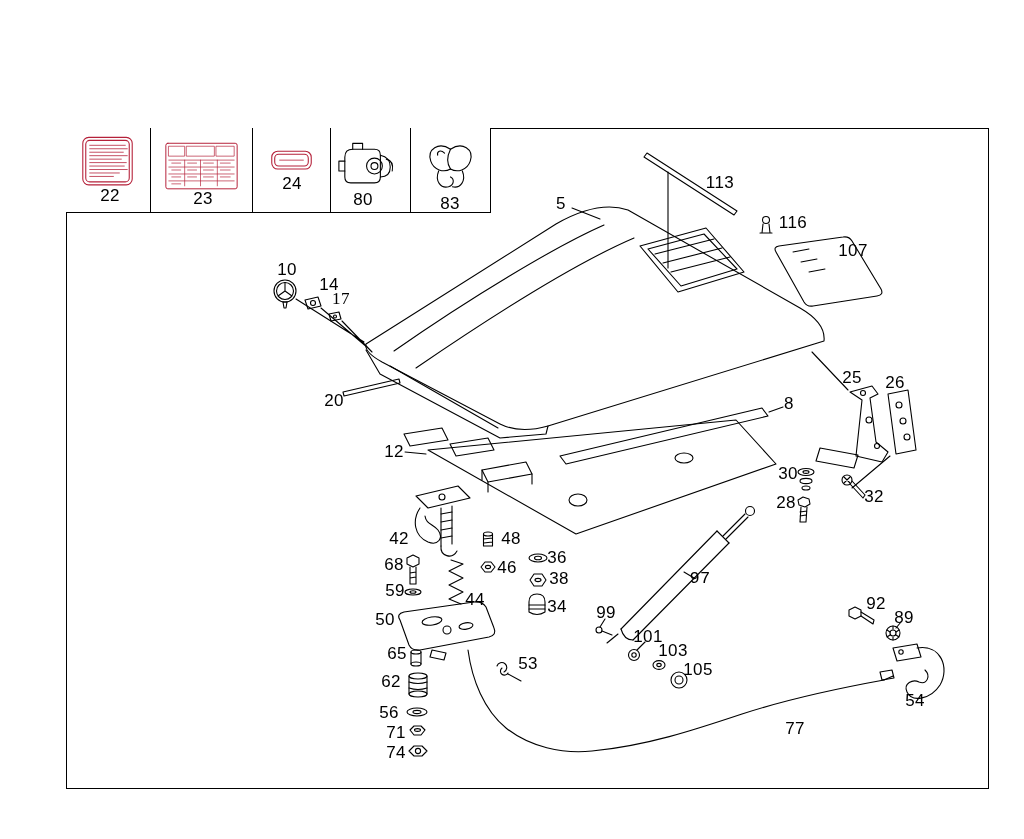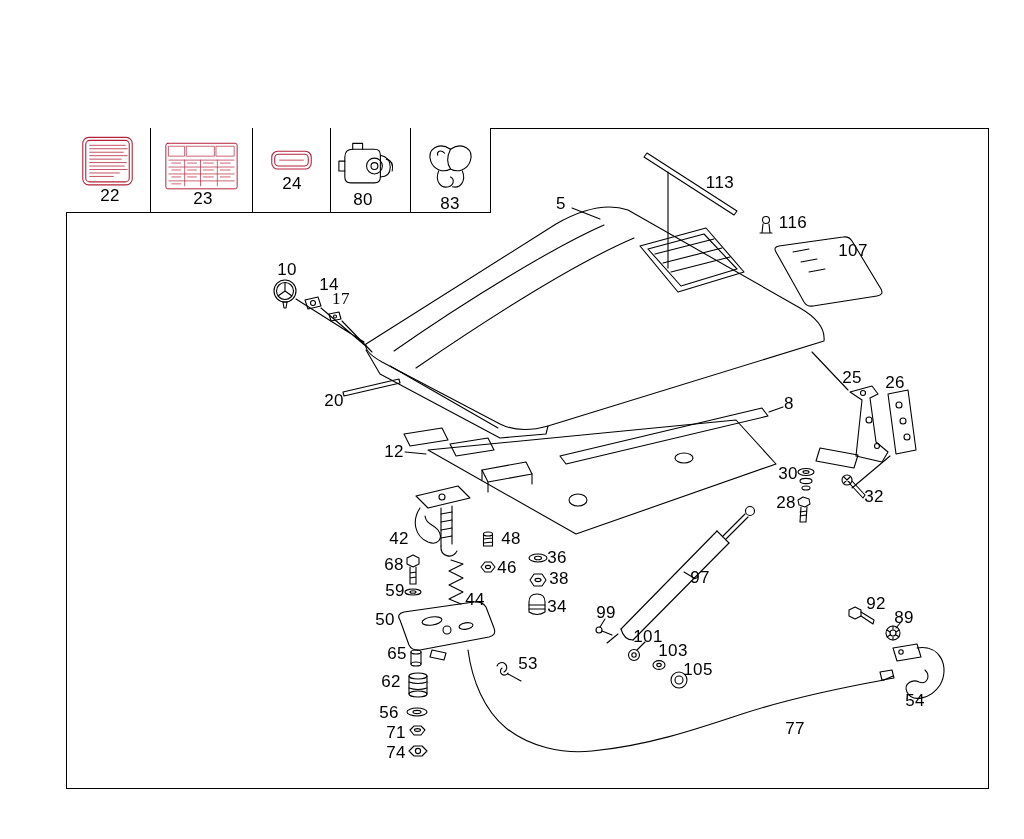--- a/index.html
+++ b/index.html
@@ -269,21 +269,21 @@
       <span class="callout" style="left: 874px; top: 497px;">32</span>
       <span class="callout" style="left: 399px; top: 510px; margin-top: 29px;">42</span>
       <span class="callout" style="left: 511px; top: 539px;">48</span>
       <span class="callout" style="left: 557px; top: 558px;">36</span>
       <span class="callout" style="left: 507px; top: 568px;">46</span>
       <span class="callout" style="left: 559px; top: 579px;">38</span>
       <span class="callout" style="left: 557px; top: 607px;">34</span>
       <span class="callout" style="left: 394px; top: 565px;">68</span>
       <span class="callout" style="left: 395px; top: 591px;">59</span>
       <span class="callout" style="left: 475px; top: 600px;">44</span>
-      <span class="callout" style="left: 700px; top: 578px;">97</span>
+      <span class="callout" style="left: 700px; top: 578px; font-family: Liberation Mono, monospace;">97</span>
       <span class="callout" style="left: 385px; top: 620px;">50</span>
       <span class="callout" style="left: 606px; top: 613px; text-align: center;">99</span>
       <span class="callout" style="left: 648px; top: 637px;">101</span>
       <span class="callout" style="left: 673px; top: 651px;">103</span>
       <span class="callout" style="left: 698px; top: 670px;">105</span>
       <span class="callout" style="left: 397px; top: 654px;">65</span>
       <span class="callout" style="left: 528px; top: 664px;">53</span>
       <span class="callout" style="left: 391px; top: 682px;">62</span>
       <span class="callout" style="left: 876px; top: 604px;">92</span>
       <span class="callout" style="left: 904px; top: 618px;">89</span>

